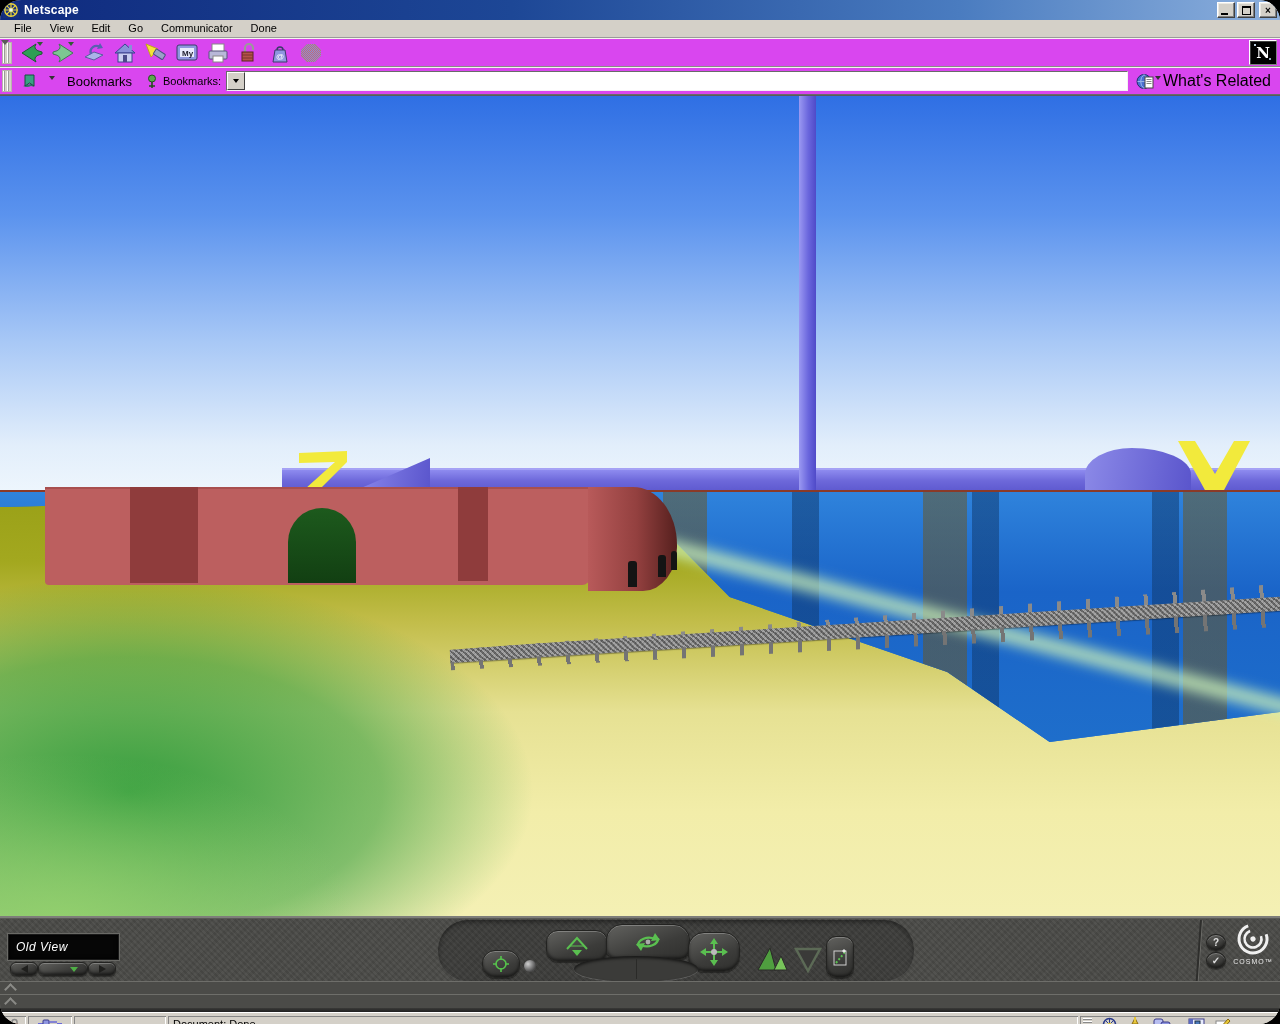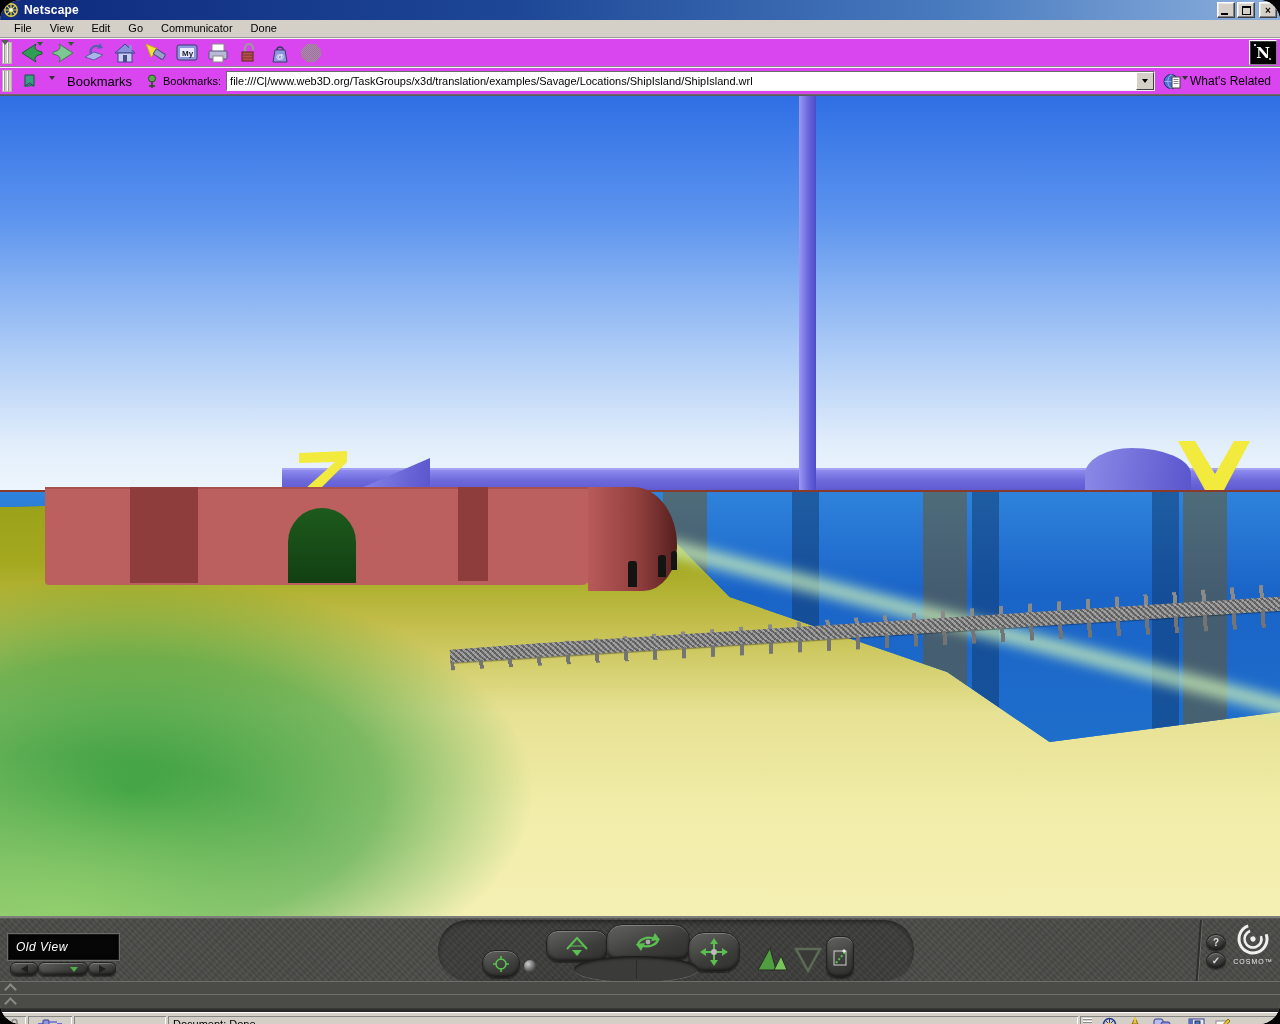--- a/index.html
+++ b/index.html
@@ -28,21 +28,21 @@
   .throbber b{position:absolute;right:5px;bottom:4px;width:2px;height:2px;background:#9ab;}
   
   .locbar{height:26px;padding-right:3px;border-bottom:1px solid #6a6a6a;}
   .quickbtn{display:flex;align-items:center;font-size:13px;padding:2px 5px;gap:10px;color:#000;}
   .tinytri{width:0;height:0;border-left:3px solid transparent;border-right:3px solid transparent;border-top:4px solid #333;margin:0 2px 6px 0;}
   .loclabel{font-size:11px;margin:0 5px 0 2px;}
   .urlwrap{flex:1;height:18px;background:#fff;border:1px solid #6a6a6a;border-bottom-color:#f2f2f2;border-right-color:#f2f2f2;display:flex;align-items:center;}
   .urlwrap input{border:0;outline:0;flex:1;font-size:11px;font-family:"Liberation Sans",sans-serif;height:14px;padding:0 3px;color:#000;background:#fff;}
   .dd{width:16px;height:16px;background:#d4d0c8;border:1px solid #fff;border-right-color:#404040;border-bottom-color:#404040;display:flex;align-items:center;justify-content:center;}
   .dd span{width:0;height:0;border-left:3px solid transparent;border-right:3px solid transparent;border-top:4px solid #000;}
-  .whatsrel{display:flex;align-items:center;font-size:12px;padding:0 6px 0 8px;}
+  .whatsrel{display:flex;align-items:center;font-size:16px;padding:0 6px 0 8px;}
   
   .viewport{position:relative;height:820px;border-top:1px solid #5a5a5a;overflow:hidden;background:#eef6fd;}
   .sky{position:absolute;left:0;top:0;width:1280px;height:397px;background:linear-gradient(to bottom,#2f6fe4 0%,#5b93ee 30%,#a8c8f6 62%,#e2eefb 88%,#eef6fd 100%);}
   .pole{position:absolute;left:799px;top:0;width:17px;height:396px;background:linear-gradient(90deg,#9b99f2,#6a66dd 55%,#4f4ac8);}
   .band{position:absolute;left:282px;top:372px;width:998px;height:24px;background:linear-gradient(to bottom,#8e8bef,#6d68da 45%,#5a55cc);border-top:2px solid #a5a2f5;}
   .ramp{position:absolute;left:352px;top:362px;width:78px;height:34px;background:linear-gradient(100deg,#8e8bef,#5a55cc);clip-path:polygon(0 100%,100% 0,100% 100%);}
   .marker7{position:absolute;left:296px;top:355px;}
   .mound{position:absolute;left:1085px;top:352px;width:106px;height:45px;background:linear-gradient(100deg,#8c8ae8,#5a55cc);border-radius:75% 95% 0 0 / 100% 100% 0 0;}
   .markerV{position:absolute;left:1178px;top:345px;}
   .horizonline{position:absolute;left:0;top:394px;width:1280px;height:2px;background:#8a3a28;}
@@ -219,21 +219,20 @@
         </svg>
       <i class="tinytri"></i>
       <span>Bookmarks</span>
     </span>
     <svg width="14" height="15" viewBox="0 0 14 15" style="margin:0 2px 0 8px;">
         <circle cx="7" cy="4.5" r="3.5" fill="#5aa84e" stroke="#23501e"></circle>
         <path d="M7 8 L7 14 M4 12 L10 12" stroke="#23501e" stroke-width="1.6"></path>
       </svg>
     <span class="loclabel">Bookmarks:</span>
     <span class="urlwrap">
-      <input type="text" readonly="" value="file:///C|/www.web3D.org/TaskGroups/x3d/translation/examples/Savage/Locations/ShipIsland/ShipIsland.wrl" style="">
       <span class="dd">
           <span></span>
         </span>
     </span>
     <span class="whatsrel">
       <svg width="19" height="17" viewBox="0 0 19 17">
           <circle cx="8" cy="8.5" r="7" fill="#4a6fd0" stroke="#20316a"></circle>
           <path d="M1.5 8.5 h13 M8 1.5 a9 9 0 0 1 0 14 M8 1.5 a9 9 0 0 0 0 14" fill="none" stroke="#9ab4ea" stroke-width="1"></path>
           <rect x="9" y="4" width="8" height="11" fill="#fff" stroke="#444"></rect>
           <path d="M10.5 6.5 h5 M10.5 8.5 h5 M10.5 10.5 h5" stroke="#888"></path>

